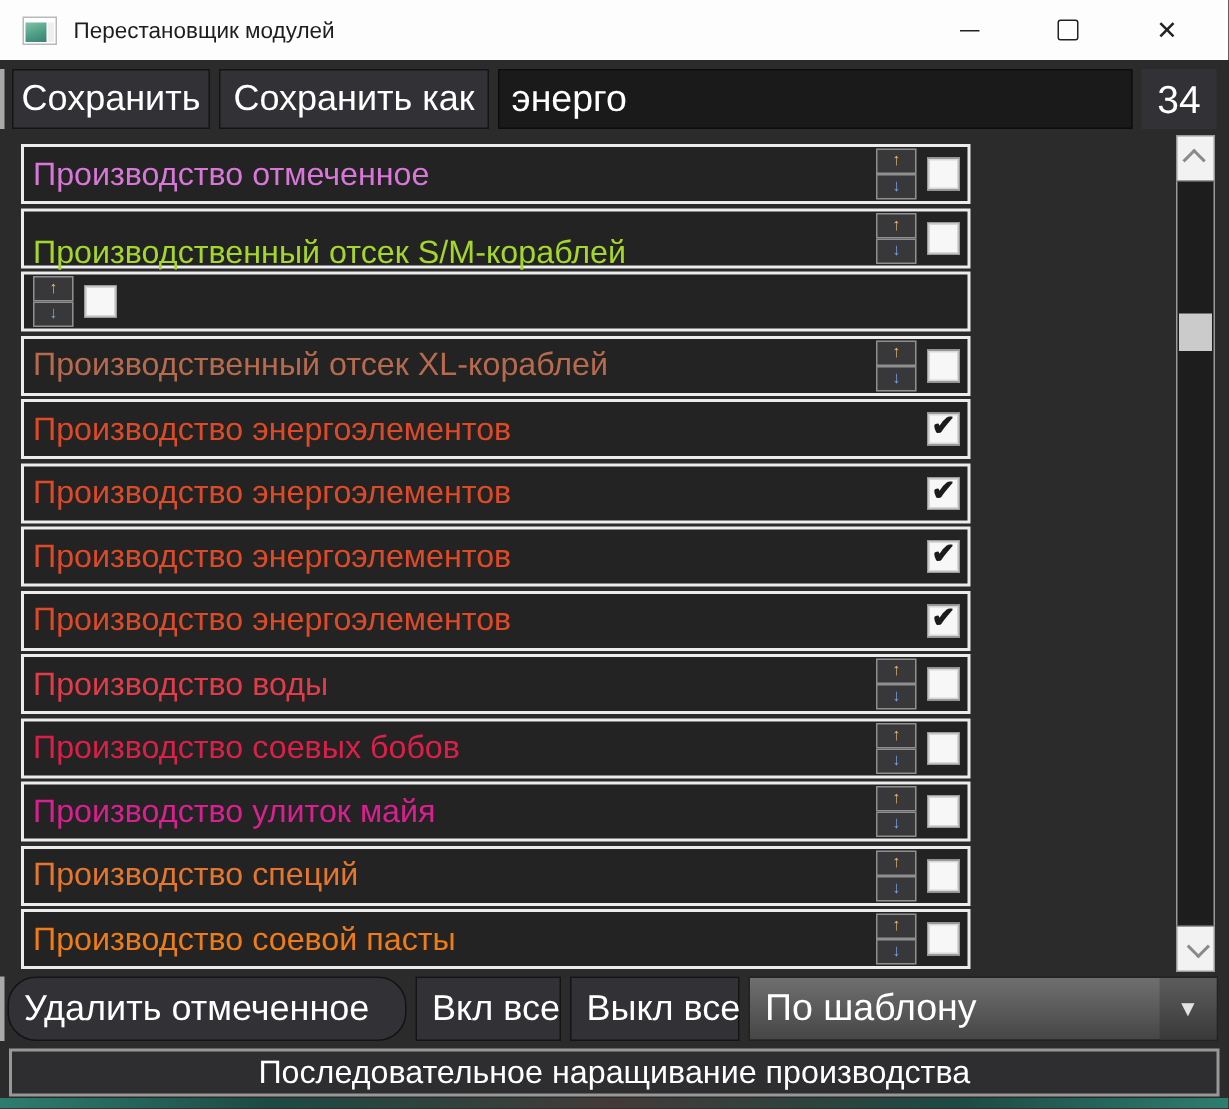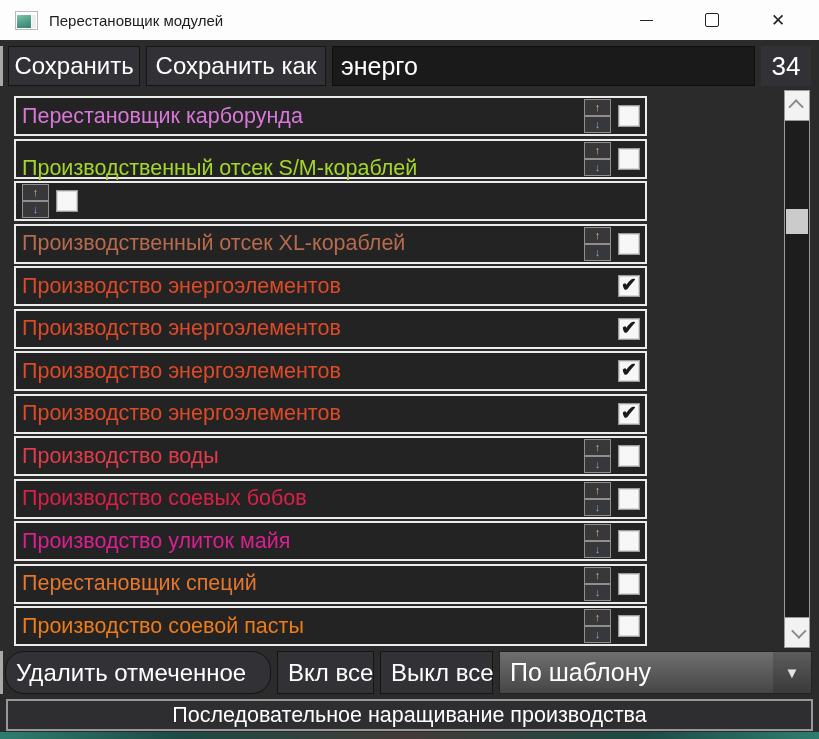--- a/index.html
+++ b/index.html
@@ -84,21 +84,21 @@
 
 <div class="toolbar">
   <div class="tbtn tb-save">Сохранить</div>
   <div class="tbtn tb-saveas">Сохранить как</div>
   <input class="tb-input" type="text" value="энерго" style="">
   <div class="tb-count">34</div>
 </div>
 
 <div class="list" id="module-list">
   <div class="row">
-    <span class="row-label" style="color: rgb(216, 119, 216);">Перестановщик карборунда</span>
+    <span class="row-label" style="color: rgb(216, 119, 216);">Производство отмеченное</span>
     <div class="handles">
       <div class="harrow up">
           <span class="arrow-up-glyph">↑</span>
         </div>
       <div class="harrow down">
           <span class="arrow-down-glyph">↓</span>
         </div>
     </div>
     <div class="checkbox">
       <span class="check-glyph"></span>
@@ -248,21 +248,21 @@
       <div class="harrow down">
           <span class="arrow-down-glyph">↓</span>
         </div>
     </div>
     <div class="checkbox">
       <span class="check-glyph"></span>
     </div>
   </div>
 
   <div class="row">
-    <span class="row-label" style="color: rgb(228, 118, 46);">Перестановщик специй</span>
+    <span class="row-label" style="color: rgb(228, 118, 46);">Производство специй</span>
     <div class="handles">
       <div class="harrow up">
           <span class="arrow-up-glyph">↑</span>
         </div>
       <div class="harrow down">
           <span class="arrow-down-glyph">↓</span>
         </div>
     </div>
     <div class="checkbox">
       <span class="check-glyph"></span>

